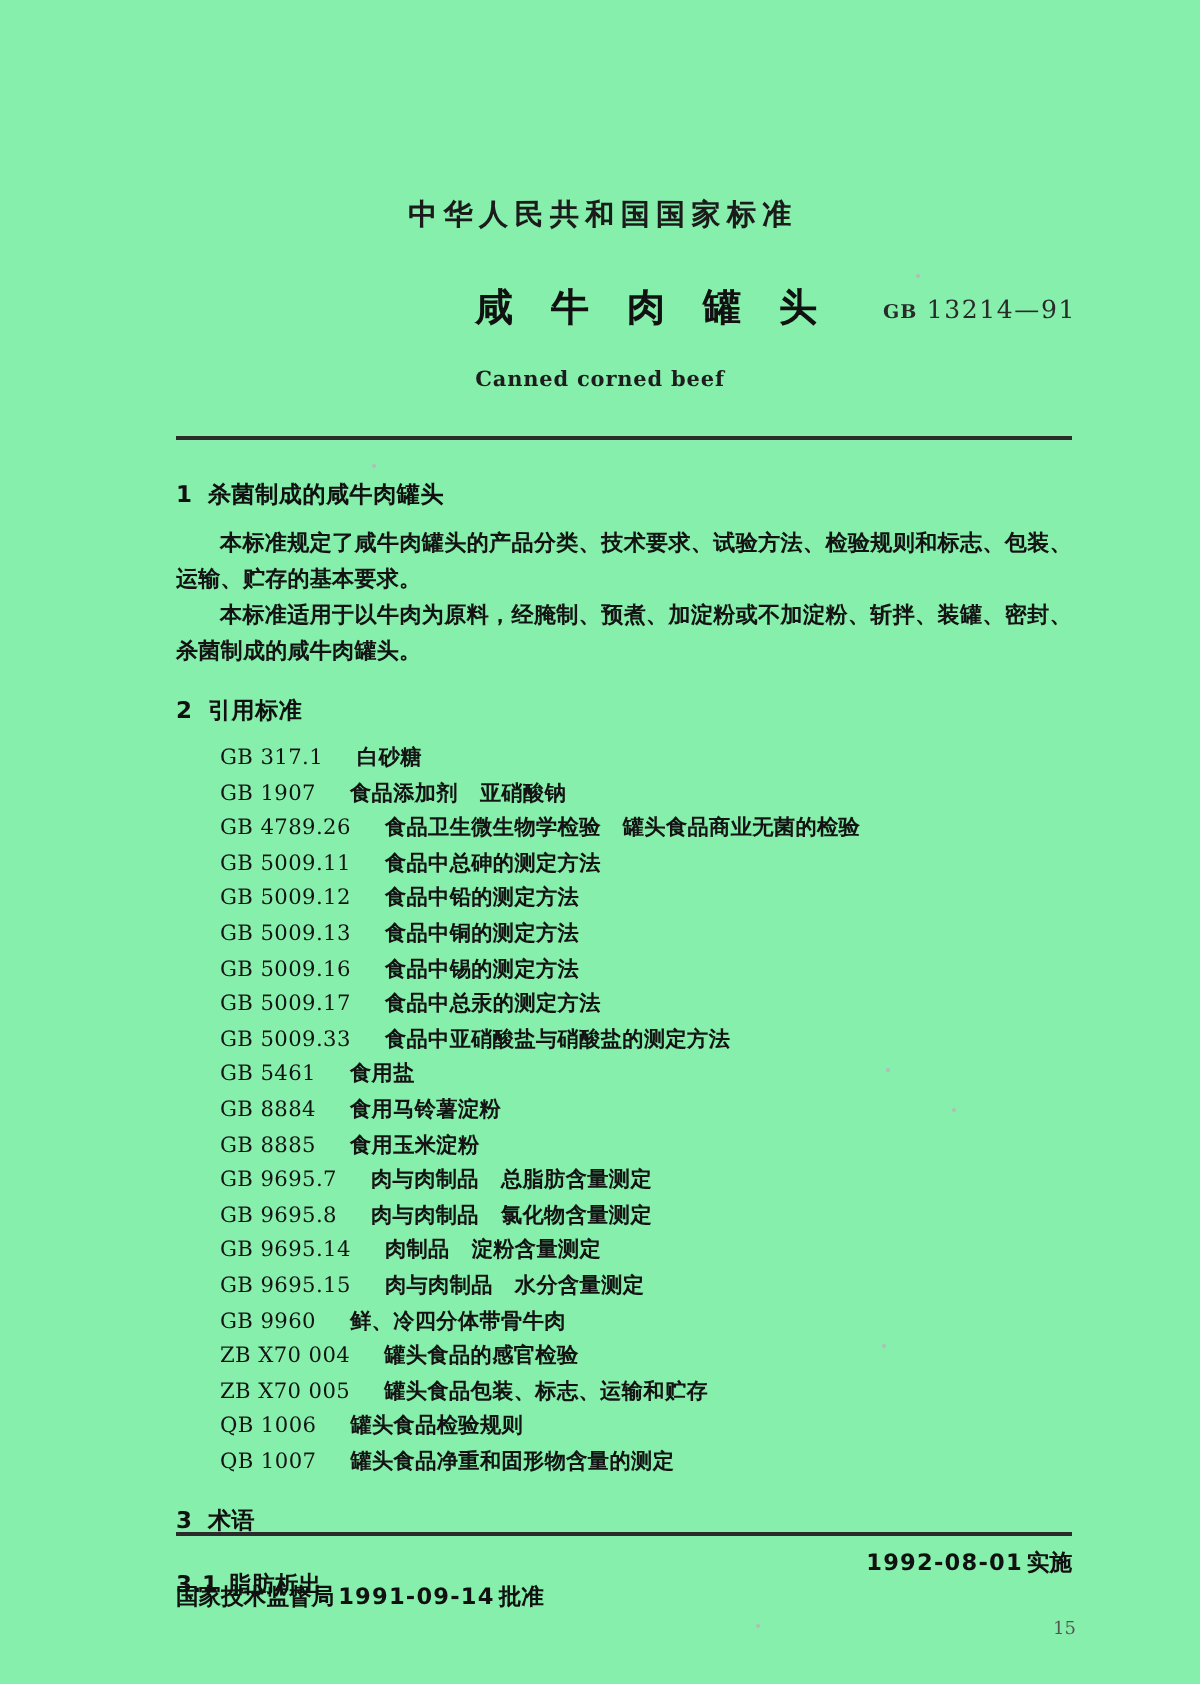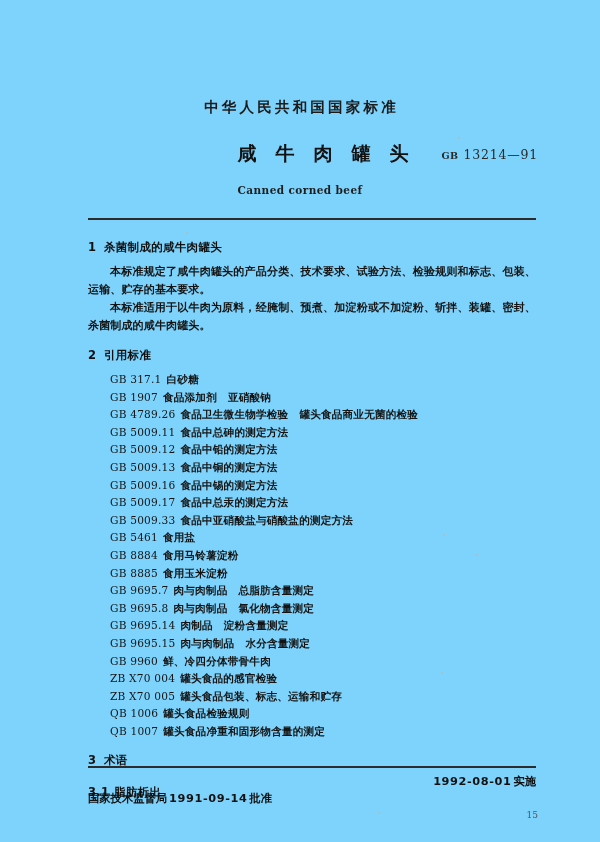--- a/index.html
+++ b/index.html
@@ -11,21 +11,21 @@
     width: 600px;
     height: 842px;
     position: relative;
     font-family: "DejaVu Sans", "Liberation Sans", sans-serif;
     color: #111;
     overflow: hidden;
   }
   .page {
     position: absolute;
     inset: 0;
-    background: #7dd3fc;
+    background: #86efac;
     text-decoration: underline;
   }
 
   
   .doc-header {
     position: absolute;
     left: 0;
     right: 0;
     top: 98px;
     text-align: center;
@@ -131,21 +131,21 @@
     color: #141414;
   }
   .ref-code {
     font-family: "DejaVu Serif", "Liberation Serif", serif;
     font-size: 10.6px;
     letter-spacing: 0.2px;
   }
   .ref-name {
     font-weight: bold;
     letter-spacing: 0.2px;
-    margin-left: 5px;
+    margin-left: 17px;
   }
   .ref-name2 {
     font-weight: bold;
     letter-spacing: 0.2px;
     margin-left: 11px;
   }
 
   
   .footer-rule {
     position: absolute;

